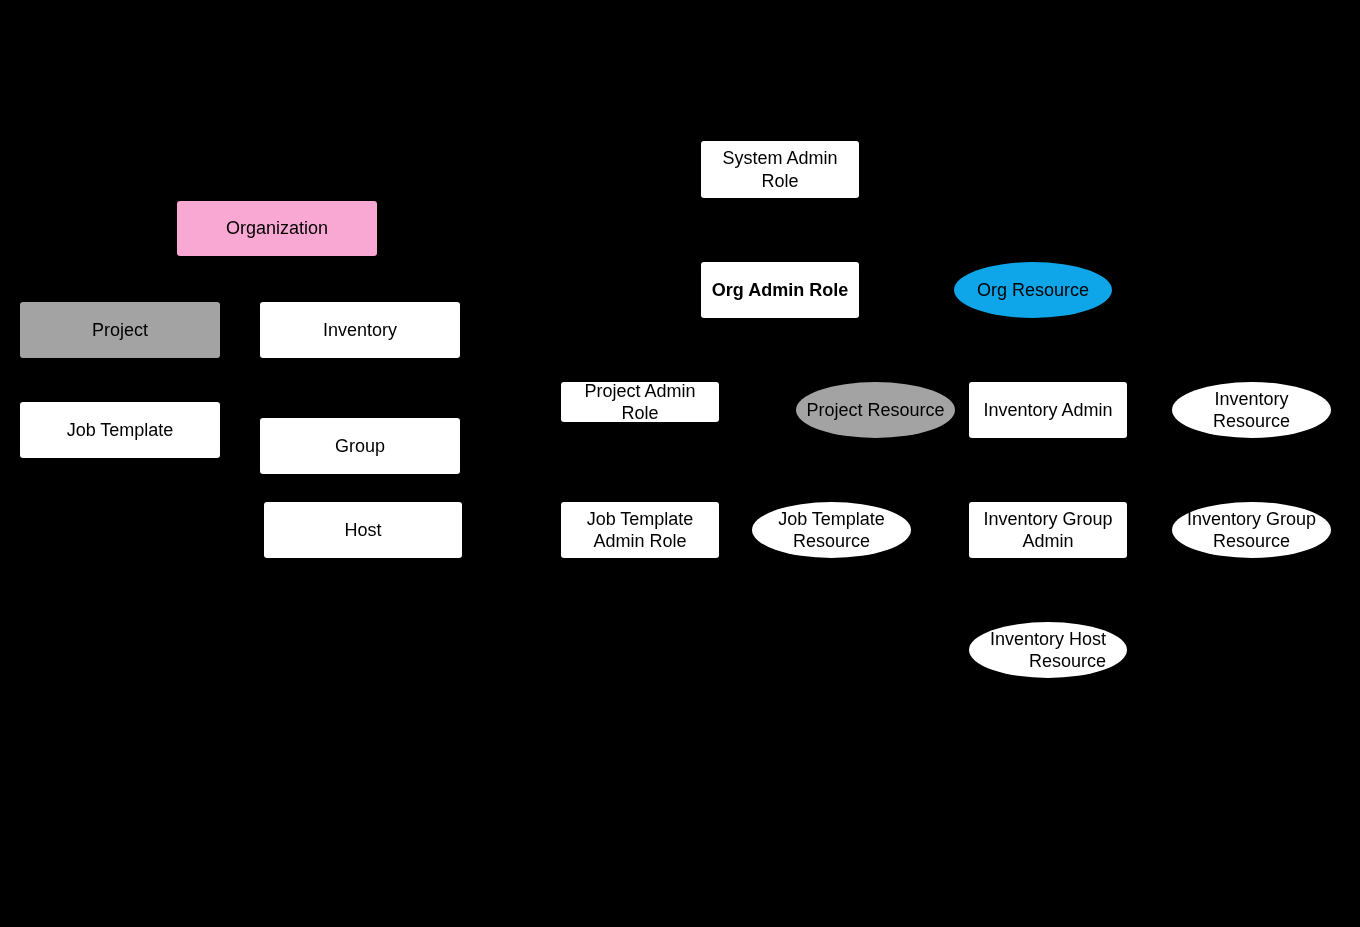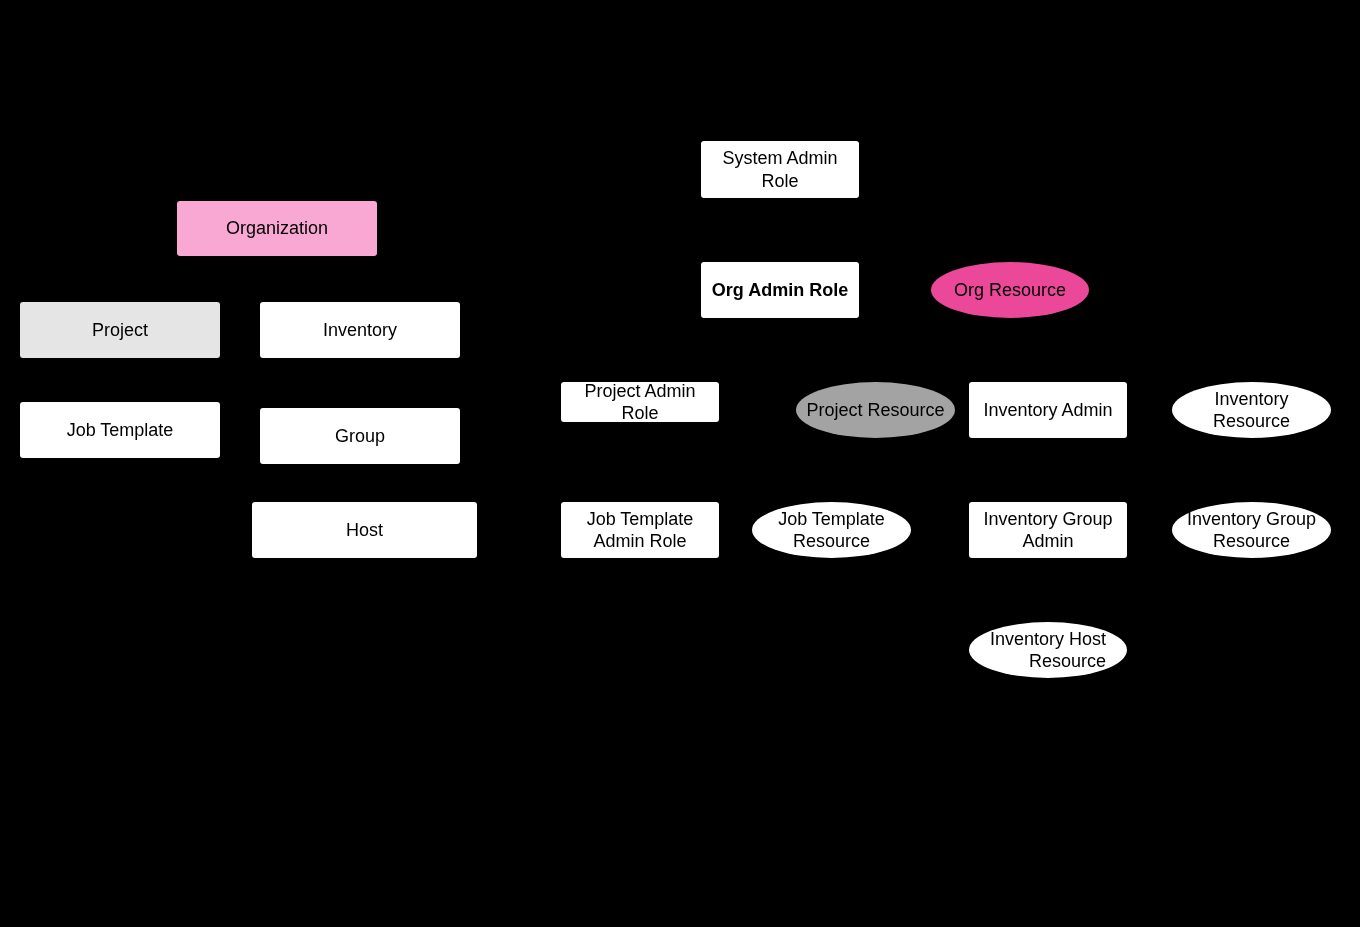--- a/index.html
+++ b/index.html
@@ -41,29 +41,29 @@
   }
   .node.ellipse {
     border-radius: 50% / 50%;
   }
 </style>
 </head>
 <body>
 
 <div id="canvas">
     <div class="node rect" style="left: 140px; top: 201px; width: 200px; height: 55px; background: #f9a8d4; color: rgb(0, 0, 0); margin-left: 37px;">Organization</div>
-    <div class="node rect" style="left: 20px; top: 302px; width: 200px; height: 56px; background: #e5e5e5; color: rgb(0, 0, 0);">Project</div>
+    <div class="node rect" style="left: 20px; top: 302px; width: 200px; height: 56px; background: #a3a3a3; color: rgb(0, 0, 0);">Project</div>
     <div class="node rect" style="left: 260px; top: 302px; width: 200px; height: 56px; background: rgb(255, 255, 255); color: rgb(0, 0, 0);">Inventory</div>
     <div class="node rect" style="left: 20px; top: 402px; width: 200px; height: 56px; background: rgb(255, 255, 255); color: rgb(0, 0, 0);">Job Template</div>
-    <div class="node rect" style="left: 260px; top: 408px; width: 200px; height: 56px; background: rgb(255, 255, 255); color: rgb(0, 0, 0);">Group</div>
-    <div class="node rect" style="left: 252px; top: 502px; width: 225px; height: 56px; background: rgb(255, 255, 255); color: rgb(0, 0, 0);">Host</div>
+    <div class="node rect" style="left: 260px; top: 418px; width: 200px; height: 56px; background: rgb(255, 255, 255); color: rgb(0, 0, 0);">Group</div>
+    <div class="node rect" style="left: 264px; top: 502px; width: 198px; height: 56px; background: rgb(255, 255, 255); color: rgb(0, 0, 0);">Host</div>
     <div class="node rect" style="left: 701px; top: 141px; width: 158px; height: 57px; background: rgb(255, 255, 255); color: rgb(0, 0, 0);">System Admin
 Role</div>
     <div class="node rect" style="left: 701px; top: 262px; width: 158px; height: 56px; background: rgb(255, 255, 255); color: rgb(0, 0, 0); font-weight: bold;">Org Admin Role</div>
-    <div class="node ellipse" style="left: 931px; top: 262px; width: 158px; height: 56px; background: #ec4899; color: rgb(0, 0, 0);">Org Resource</div>
+    <div class="node ellipse" style="left: 954px; top: 262px; width: 158px; height: 56px; background: #0ea5e9; color: rgb(0, 0, 0);">Org Resource</div>
     <div class="node rect" style="left: 561px; top: 382px; width: 158px; height: 40px; background: rgb(255, 255, 255); color: rgb(0, 0, 0);">Project Admin
 Role</div>
     <div class="node ellipse" style="left: 796px; top: 382px; width: 159px; height: 56px; background: #a3a3a3; color: rgb(0, 0, 0);">Project Resource</div>
     <div class="node rect" style="left: 969px; top: 382px; width: 158px; height: 56px; background: rgb(255, 255, 255); color: rgb(0, 0, 0);">Inventory Admin</div>
     <div class="node ellipse" style="left: 1172px; top: 382px; width: 159px; height: 56px; background: rgb(255, 255, 255); color: rgb(0, 0, 0);">Inventory
 Resource</div>
     <div class="node rect" style="left: 561px; top: 502px; width: 158px; height: 56px; background: rgb(255, 255, 255); color: rgb(0, 0, 0);">Job Template
 Admin Role</div>
     <div class="node ellipse" style="left: 752px; top: 502px; width: 159px; height: 56px; background: rgb(255, 255, 255); color: rgb(0, 0, 0);">Job Template
 Resource</div>

